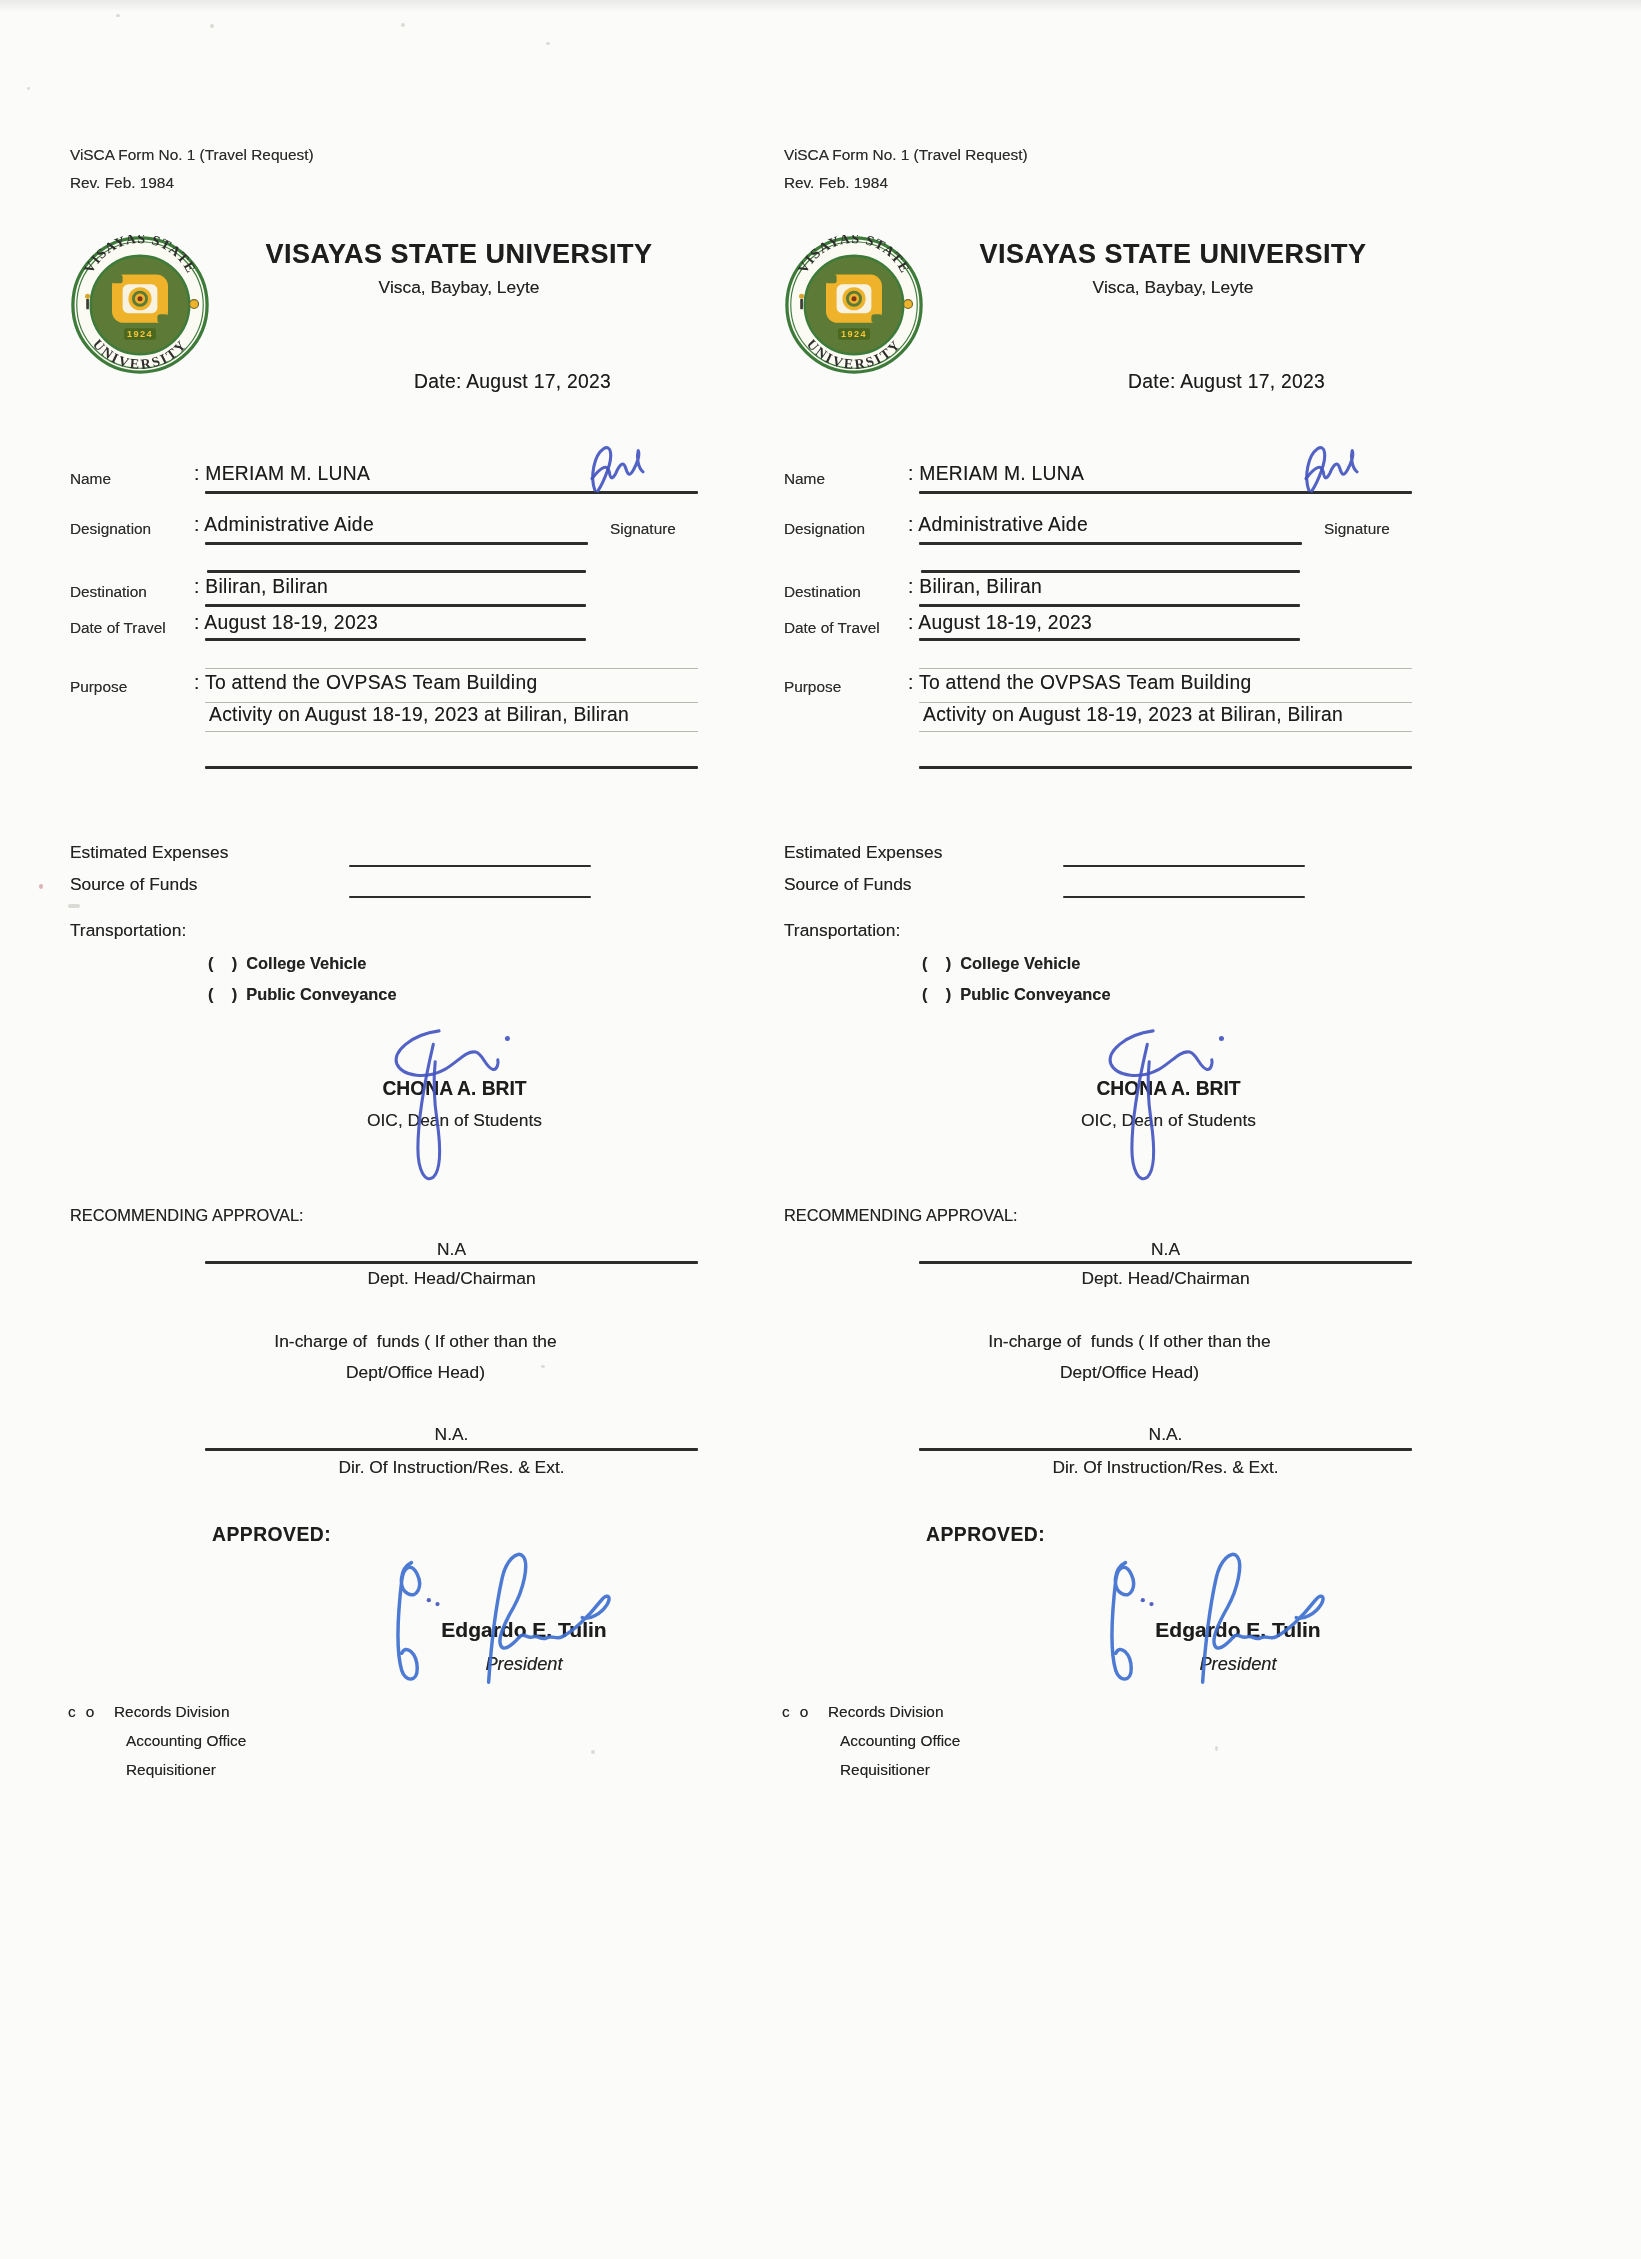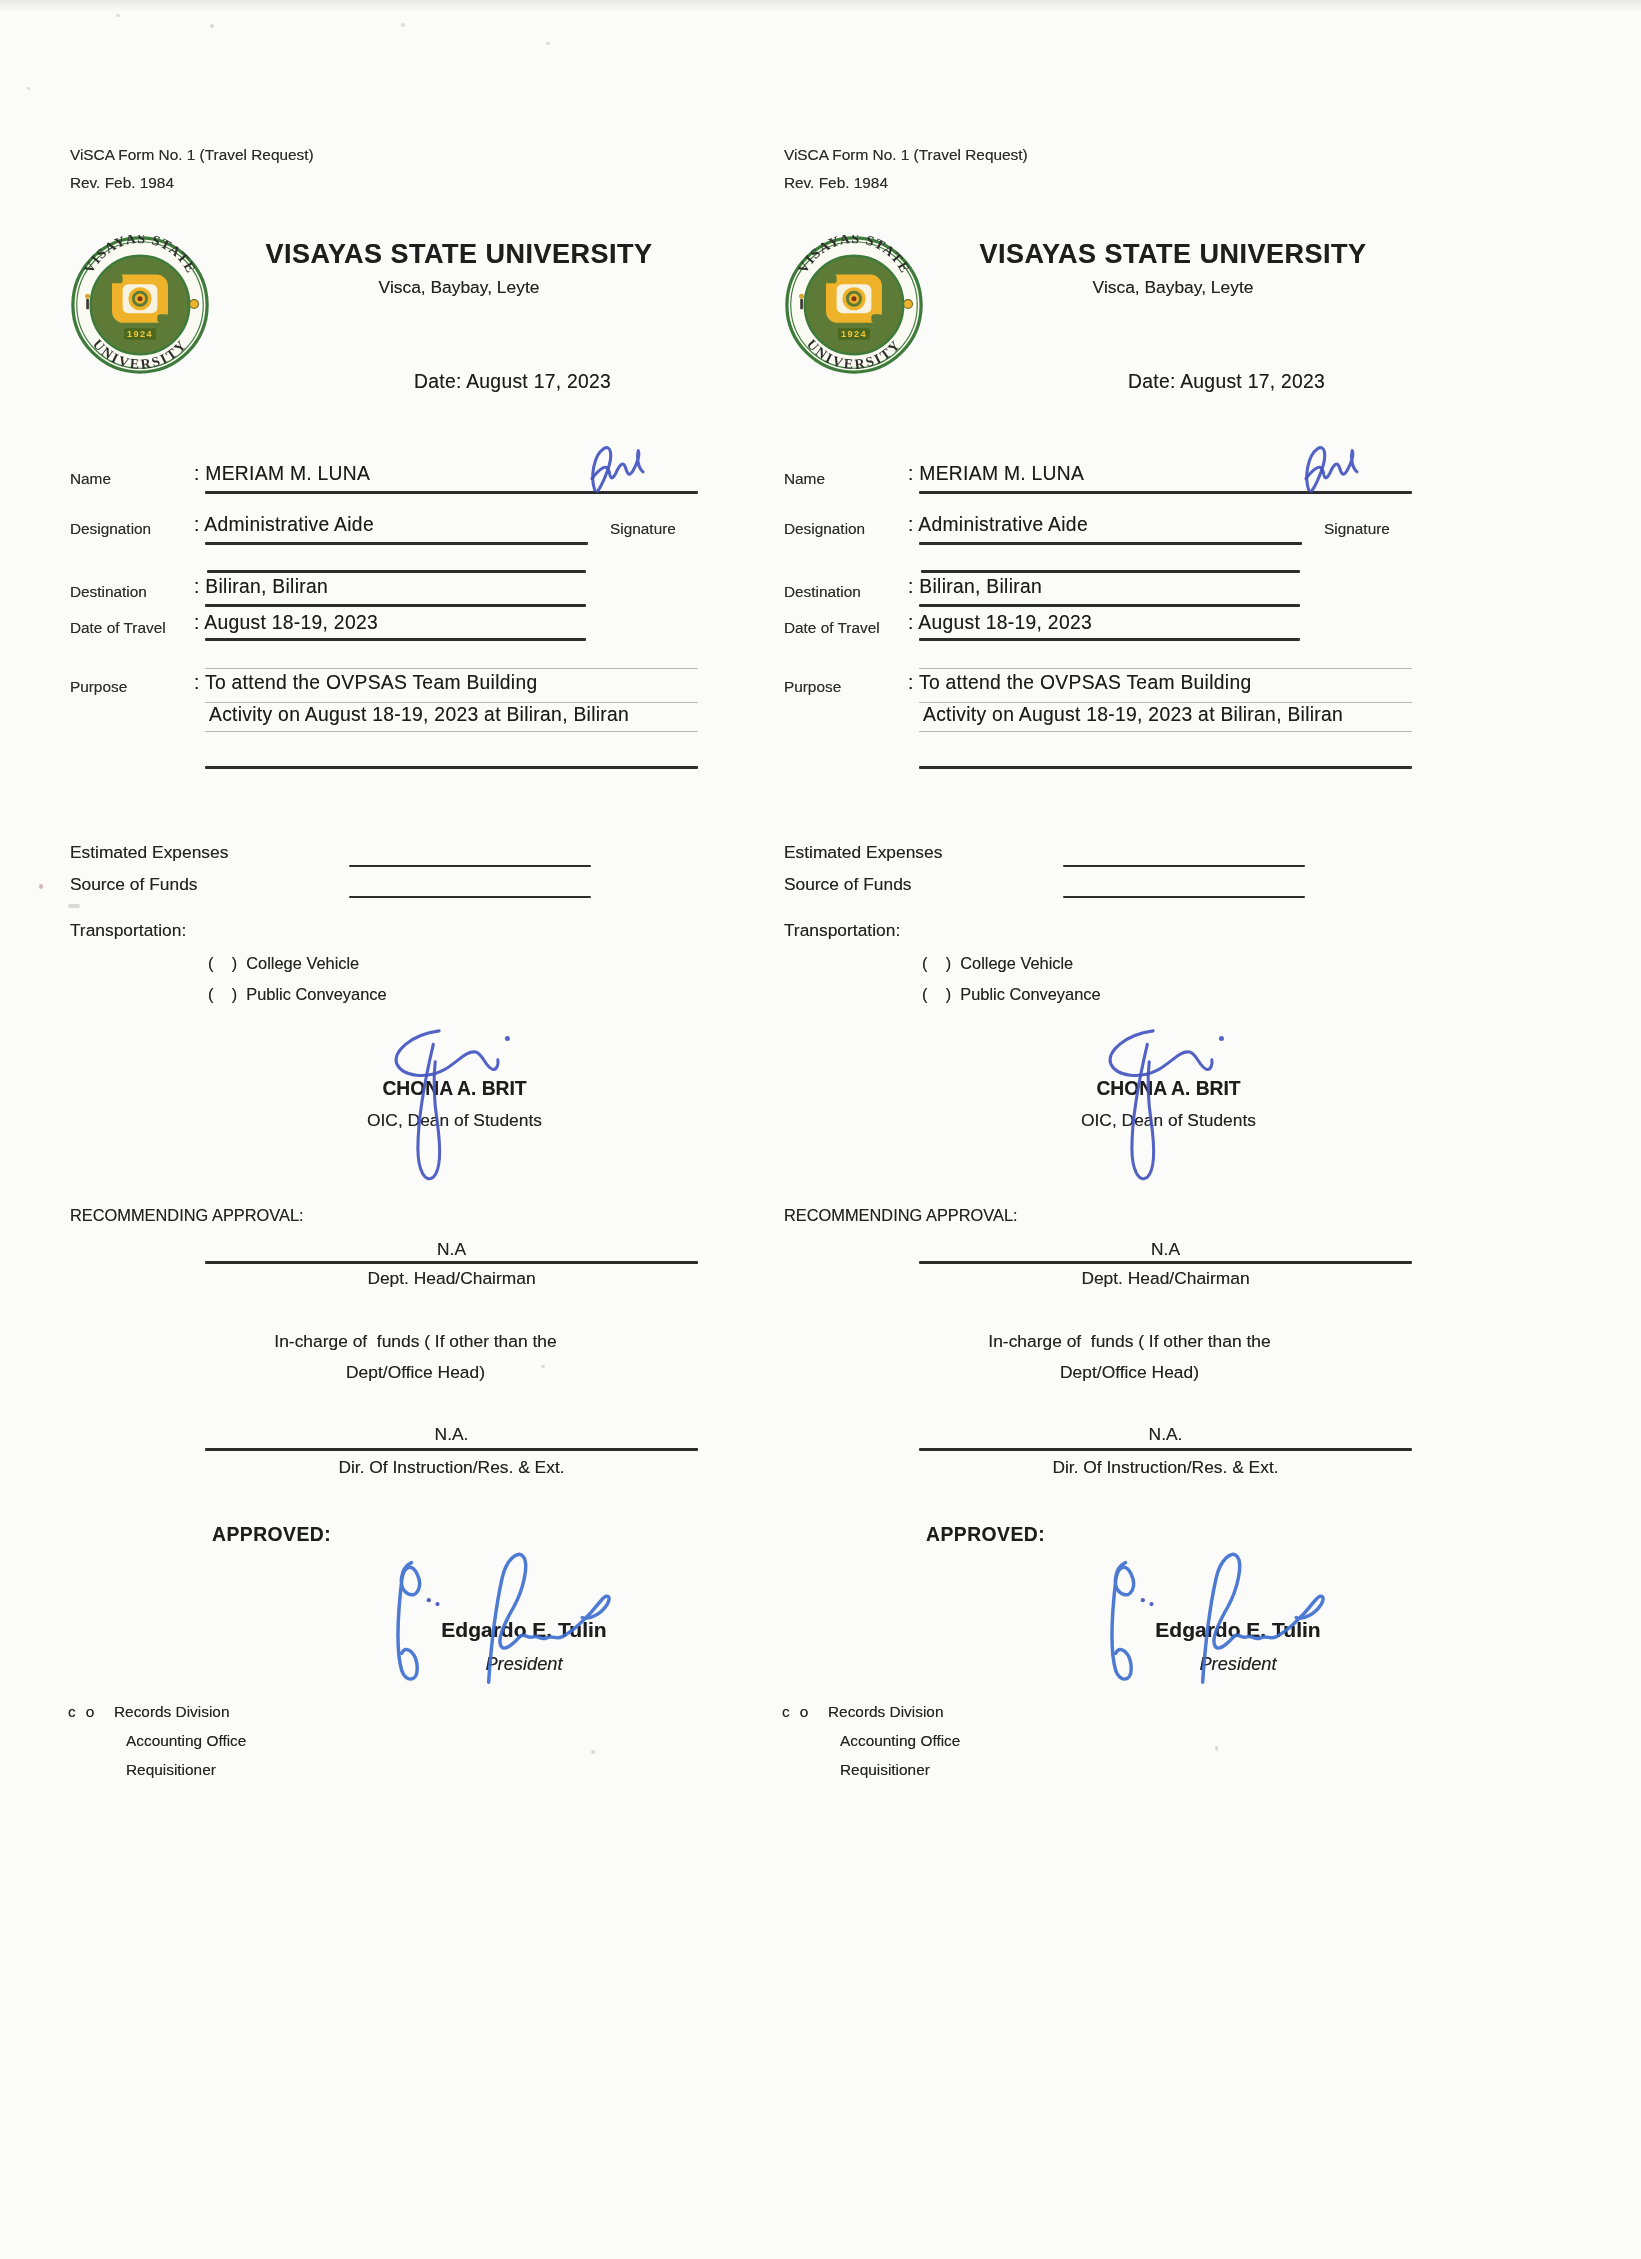--- a/index.html
+++ b/index.html
@@ -14,21 +14,21 @@
   }
   .form-col{position:absolute;top:0;left:68px;width:653px;height:1758px;}
   .form-col.right{left:782px;}
   .el{position:absolute;white-space:nowrap;line-height:1.15;}
   .soft{text-shadow:0 0 0.6px rgba(50,50,50,.55);}
   .lbl{font-size:15.4px;color:#2c2c2c;}
   .val{font-size:19.3px;color:#1c1c1c;letter-spacing:0.3px;}
   .b{font-weight:bold;}
   .i{font-style:italic;}
   .center{text-align:center;white-space:pre;}
-  .pre{white-space:pre;}
+  .pre{white-space:pre;font-weight:bold;}
   .rule{position:absolute;background:#2d2d2b;height:2.9px;border-radius:1px;}
   .rule.mid{height:1.9px;}
   .rule.thin{height:1px;background:#b7b7af;}
   .sig{position:absolute;}
   .sig path{fill:none;stroke:var(--ink);stroke-width:3.2;stroke-linecap:round;stroke-linejoin:round;opacity:.92;}
   .sig.light path{stroke:var(--ink2);stroke-width:3.6;}
   .sig circle{fill:var(--ink);opacity:.92;}
   .speck{position:absolute;border-radius:50%;background:#c9c9c3;opacity:.65;}
   .seal-arc{font-family:"Liberation Serif",serif;font-weight:bold;fill:#2e2e2c;}
 </style>

